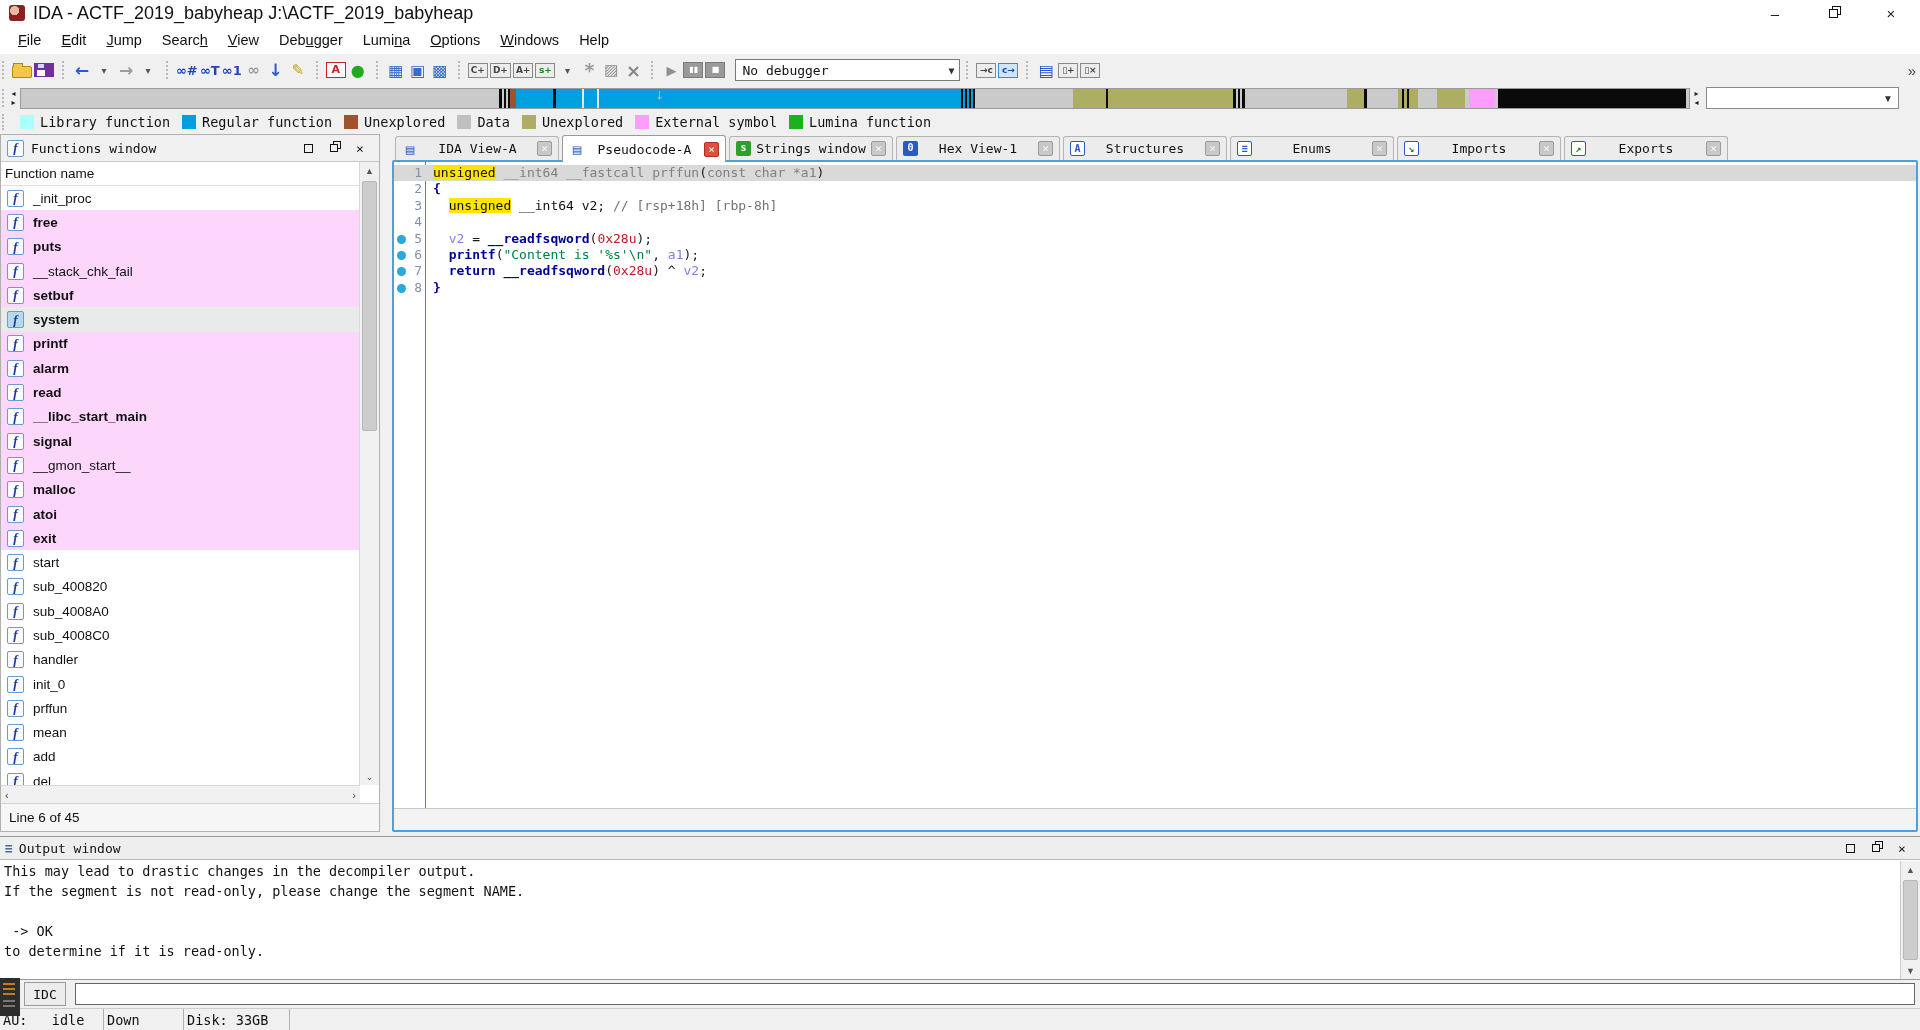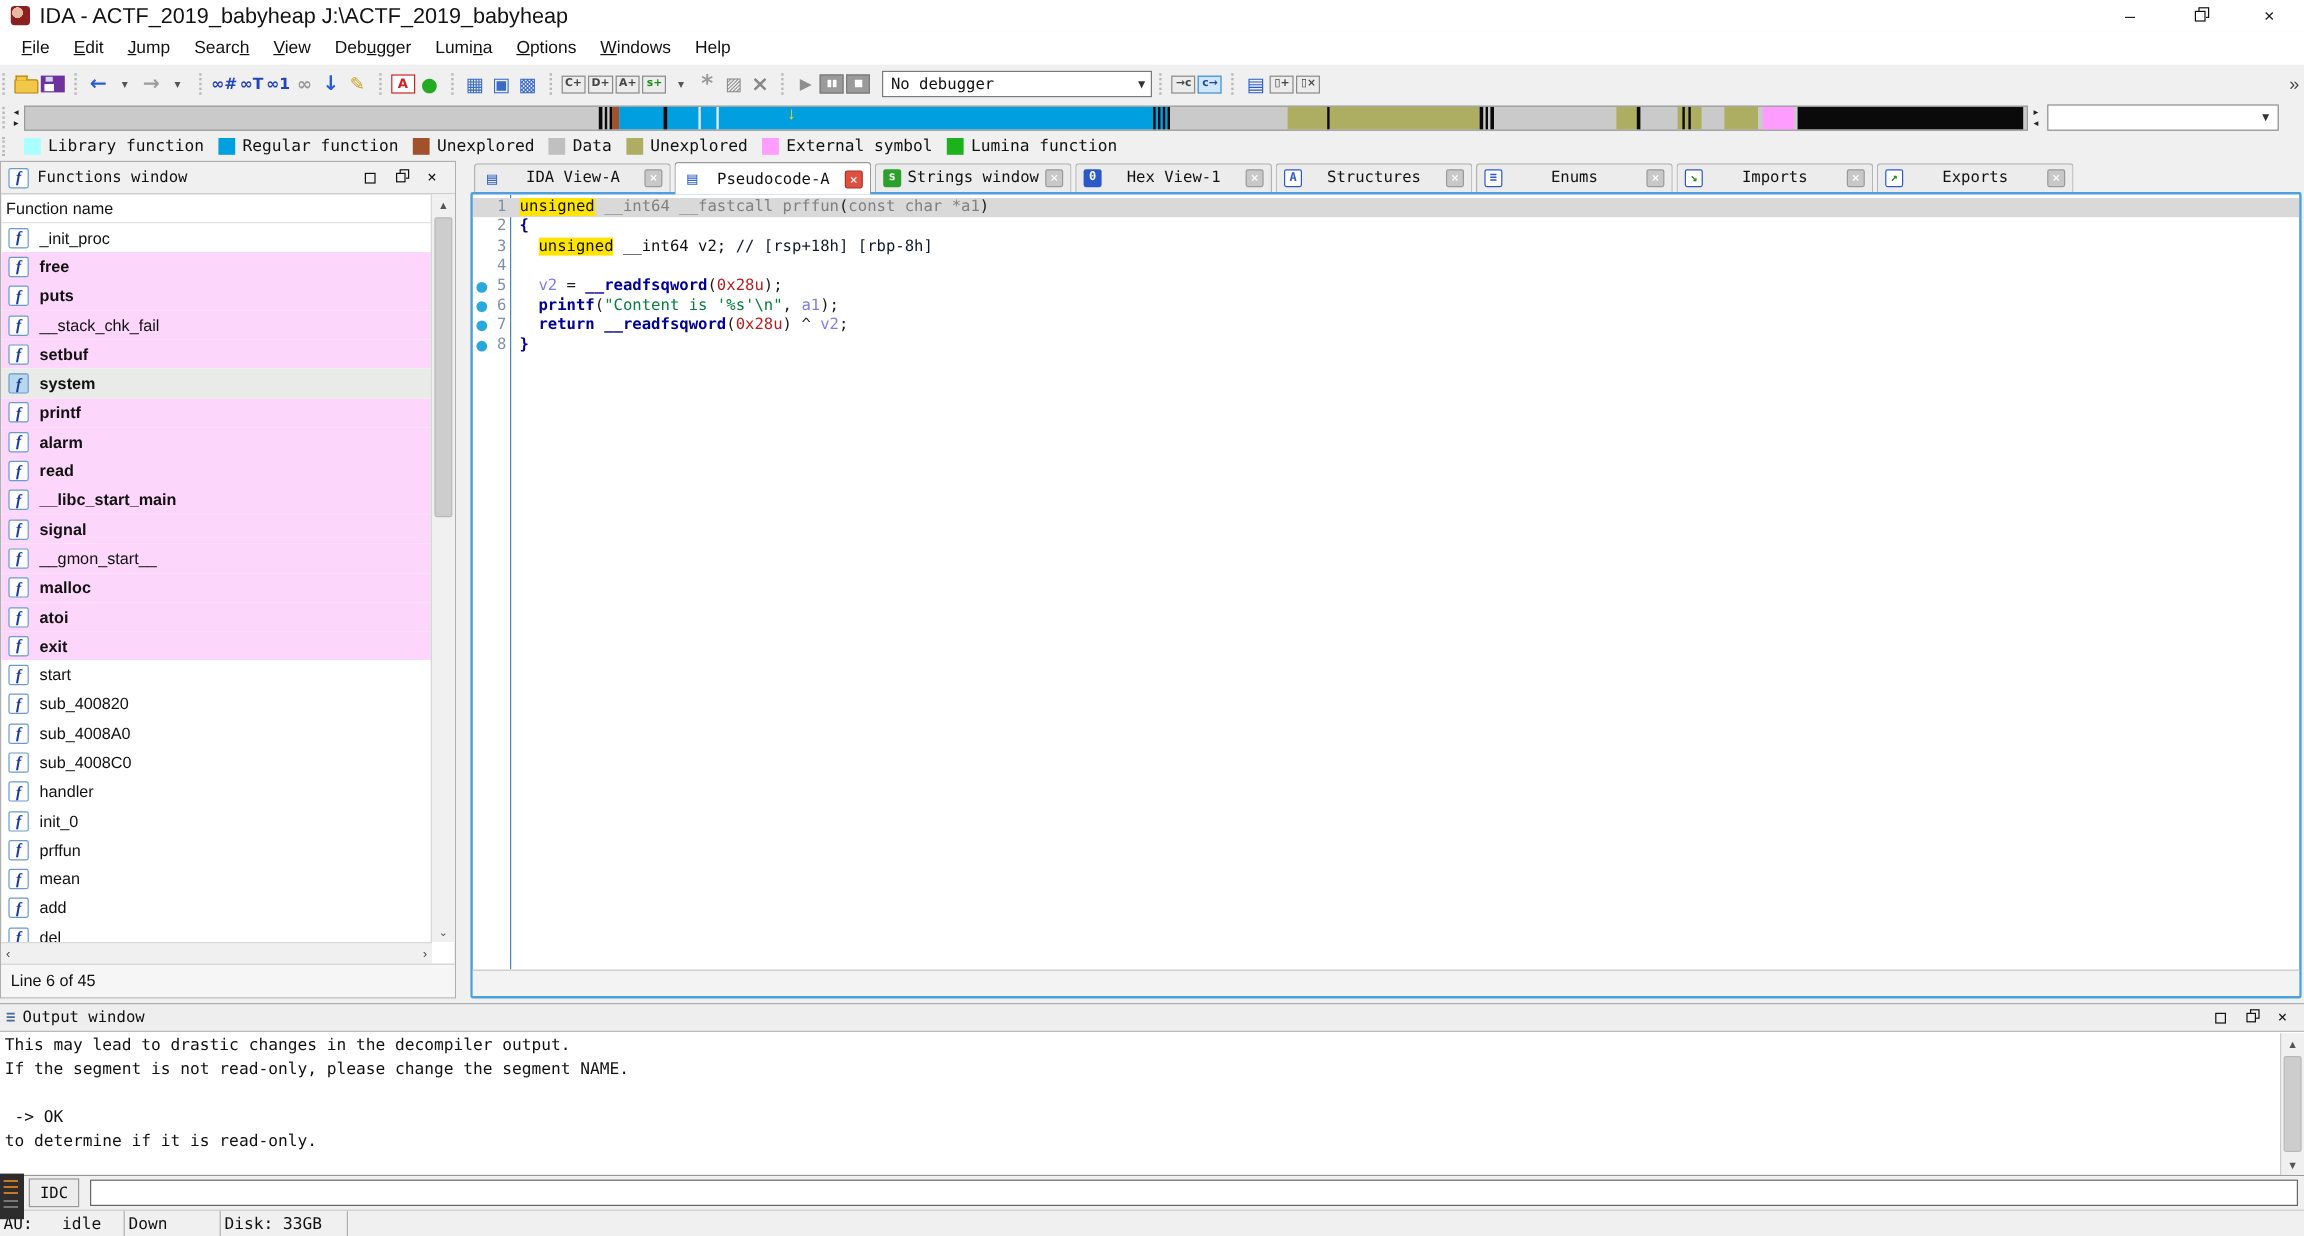--- a/index.html
+++ b/index.html
@@ -135,21 +135,21 @@
   .cl .ln { position:absolute; left:8px; width:20px; text-align:right; color:#8090a8; }
   .tk-gray { color:#808080; }
   .tk-pn { color:#1a1a1a; }
   .tk-blk { color:#101010; }
   .tk-hl { background:#ffe400; color:#111; }
   .tk-kw { color:#000096; font-weight:600; }
   .tk-call { color:#000096; font-weight:600; }
   .tk-var { color:#7e7ee6; }
   .tk-num { color:#b91c1c; }
   .tk-str { color:#008040; }
-  .tk-cmt { color:#0f172a; }
+  .tk-cmt { color:#737373; }
   .tk-brace { color:#000096; font-weight:600; }
   .pstatus { position:absolute; left:0; right:0; bottom:0; height:22px; background:#f3f3f3;
     border-top:1px solid #c8c8c8; display:flex; font-family:"DejaVu Sans Mono", monospace; font-size:12.5px; }
   .pcell { border-right:1px solid #b0b0b0; background:#f3f3f3; padding:0 16px; display:flex; align-items:center;
     white-space:pre;margin-top:47px; }
 
   
   .output { position:absolute; left:0; top:836px; width:1920px; height:144px; background:#fff;
     border:1px solid #9a9a9a; border-left:none; border-right:none; }
   .out-title { height:23px; background:#eee; border-bottom:1px solid #bbb; display:flex;

